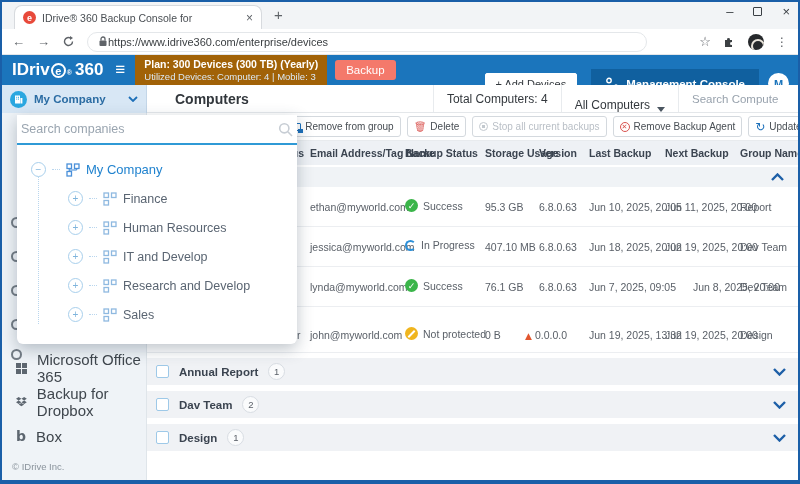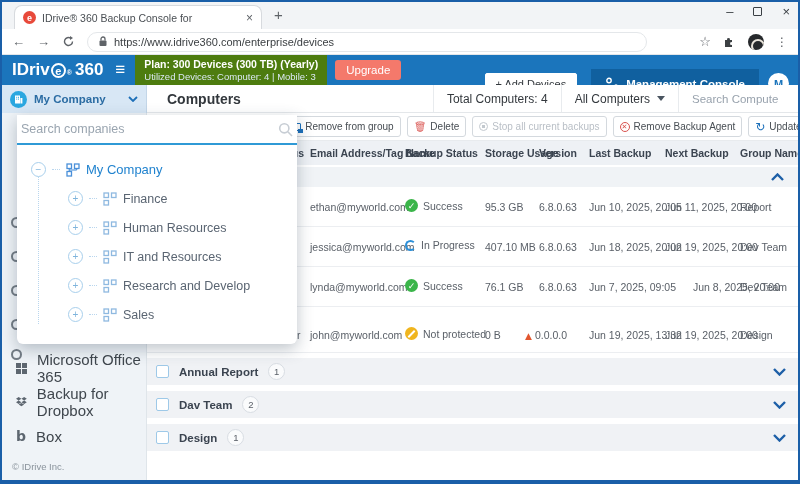--- a/index.html
+++ b/index.html
@@ -20,61 +20,61 @@
   .tab-close { font-size:12px; color:#5f6368; cursor:default; }
   .newtab { position:absolute; left:272px; top:4px; font-size:15px; color:#5f6368; }
   .wincontrols { position:absolute; right:8px; top:2px; display:flex; gap:20px; align-items:center; color:#3a3f44; }
   .wc-min { font-size:13px; }
   .wc-restore { width:9px; height:9px; border:1px solid #3a3f44; border-radius:1px; }
   .wc-close { font-size:13px; }
   .urlbar { position:absolute; left:0; top:27px; width:796px; height:26px; background:#fff;
             border-bottom:1px solid #e3e6e9; display:flex; align-items:center; padding:0 10px; gap:12px; }
   .navicon { color:#5f6368; font-size:13px; }
   .urlpill { flex:1; height:20px; border:1px solid #e4e7ea; border-radius:11px;
-             display:flex; align-items:center; gap:6px; padding:0 10px; max-width:560px; }
+             display:flex; align-items:center; padding:0 10px; max-width:560px; }
   .url-text { font-size:11px; color:#3c4043; }
   .urlbar-right { display:flex; align-items:center; gap:12px; margin-left:auto; }
   .star { color:#5f6368; font-size:13px; }
   .avatar-chrome { width:16px; height:16px; border-radius:50%; background:#26292c; position:relative; overflow:hidden; }
   .avatar-chrome::after { content:""; position:absolute; left:3px; top:5px; width:10px; height:10px;
                           border-radius:50%; border:2px solid #e8e3da; }
   .kebab { color:#5f6368; font-size:12px; }
   
   .appheader { position:absolute; left:0; top:53px; width:796px; height:30px; background:#1b75bc;
                display:flex; align-items:center; color:#fff; }
   .logo { display:flex; align-items:baseline; padding-left:10px; font-weight:bold; font-size:17px; letter-spacing:0; }
   .logo .e { display:inline-block; width:15px; height:15px; border:2px solid #fff; border-radius:50%;
              font-size:11px; line-height:12px; text-align:center; margin:0 1px; }
   .logo sup { font-size:7px; margin-right:3px; }
   .hamburger { font-size:17px; margin:0 10px 0 12px; font-weight:bold; }
-  .planbox { background:#4d7c0f; height:30px; padding:3px 9px 0 9px; min-width:160px; }
+  .planbox { background:#a16207; height:30px; padding:3px 9px 0 9px; min-width:160px; }
   .plan1 { font-size:10.5px; font-weight:bold; line-height:13px; white-space:nowrap; }
   .plan2 { font-size:9.5px; line-height:12px; color:#dce9f5; white-space:nowrap; }
   .upgrade { background:#f4796b; border:none; color:#fff; font-size:11.5px; padding:4px 11px;
              border-radius:3px; margin-left:8px; font-family:inherit; }
   .hdr-right { margin-left:auto; display:flex; align-items:center; height:30px;margin-top:27px; }
   .add-devices { background:#fff; border:1px solid #fff; color:#33383d; font-size:11px; padding:4px 10px;
                  border-radius:2px; font-family:inherit; margin-right:14px; white-space:nowrap; }
   .mgmt { background:#10609f; height:30px; display:flex; align-items:center; gap:7px; padding:0 14px;
           font-size:11.5px; font-weight:bold; white-space:nowrap; }
   .hdr-avatar { width:21px; height:21px; background:#fff; color:#1b75bc; border-radius:50%;
                 font-size:11px; font-weight:bold; display:flex; align-items:center; justify-content:center; margin:0 9px; }
   
   .pagebar { position:absolute; left:0; top:83px; width:796px; height:28px; background:#fff;
              border-bottom:1px solid #e4e7ea; display:flex; }
   .selector { width:145px; height:28px; background:#d8e7f5; border-right:1px solid #c3d6e8;
               display:flex; align-items:center; gap:7px; padding:0 8px; }
   .sel-icon { width:17px; height:17px; border-radius:50%; background:#2aa7e0; display:flex; align-items:center; justify-content:center; }
   .sel-label { font-size:11.5px; color:#2b6ca3; font-weight:bold; flex:1; }
-  .pb-title { font-size:14px; font-weight:bold; color:#32373c; padding:6px 0 0 20px; }
+  .pb-title { font-size:14px; font-weight:bold; color:#32373c; padding:6px 0 0 28px; }
   .pb-right { margin-left:auto; display:flex; align-items:stretch; }
   .pb-cell { display:flex; align-items:center; padding:0 13px; font-size:12px; color:#33383d; border-left:1px solid #e8ebee; }
   .pb-cell.first { border-left:none; }
   .viewall { color:#1a78c8; }
-  .scope { gap:7px; }
+  .scope { gap:7px;align-items:flex-end; }
   .caret-down { width:0; height:0; border-left:4px solid transparent; border-right:4px solid transparent; border-top:5px solid #4a5560; }
   .pb-search { gap:8px; width:120px; }
   .pb-search input { border:none; outline:none; width:86px; font-size:11.5px; color:#333; font-family:inherit; }
   .pb-search input::placeholder { color:#98a2ad; }
   
   .bodywrap { position:absolute; left:0; top:111px; width:796px; height:367px; }
   .sidebar { position:absolute; left:0; top:0; width:145px; height:367px; background:#eff3f7; border-right:1px solid #dfe5ea; }
   .frag { position:absolute; left:9px; width:11px; height:11px; border:2px solid #5d6670; border-radius:50%; opacity:.85; }
   .sb-item { position:absolute; left:0; width:145px; height:24px; display:flex; align-items:center; gap:10px; padding-left:14px; }
   .sb-label { font-size:15px; color:#3f464d; }
@@ -185,21 +185,21 @@
       <span>IDriv</span>
         <span class="e">e</span>
         <sup>®</sup>
         <span>360</span>
     </span>
     <span class="hamburger">≡</span>
     <div class="planbox">
       <div class="plan1">Plan: 300 Devices (300 TB) (Yearly)</div>
       <div class="plan2">Utilized Devices: Computer: 4 |  Mobile: 3</div>
     </div>
-    <button class="upgrade">Upgrade</button>
+    <button class="upgrade">Backup</button>
     <div class="hdr-right">
       <button class="add-devices">+ Add Devices</button>
       <div class="mgmt">
         <svg width="14" height="13" viewBox="0 0 14 13">
           <circle cx="4" cy="3.5" r="2.2" fill="none" stroke="#fff" stroke-width="1.4"></circle>
           <path d="M1 12 a3.2 3.2 0 0 1 6 0" fill="none" stroke="#fff" stroke-width="1.4"></path>
           <circle cx="11" cy="9" r="1.8" fill="#fff"></circle>
         </svg>
         <span>Management Console</span>
       </div>
@@ -443,21 +443,21 @@
         <span class="tlabel">Human Resources</span>
       </div>
       <div class="tnode child">
         <span class="pm">+</span>
         <span class="dots"></span>
         <svg class="orgico" width="14" height="14" viewBox="0 0 14 14">
             <rect x="1" y="1" width="4.5" height="4.5" fill="none" stroke="#8fb9e0" stroke-width="1.3"></rect>
             <rect x="8.5" y="1" width="4.5" height="4.5" fill="none" stroke="#8fb9e0" stroke-width="1.3"></rect>
             <rect x="1" y="8.5" width="4.5" height="4.5" fill="none" stroke="#8fb9e0" stroke-width="1.3"></rect>
           </svg>
-        <span class="tlabel">IT and Resources</span>
+        <span class="tlabel">IT and Develop</span>
       </div>
       <div class="tnode child">
         <span class="pm">+</span>
         <span class="dots"></span>
         <svg class="orgico" width="14" height="14" viewBox="0 0 14 14">
             <rect x="1" y="1" width="4.5" height="4.5" fill="none" stroke="#8fb9e0" stroke-width="1.3"></rect>
             <rect x="8.5" y="1" width="4.5" height="4.5" fill="none" stroke="#8fb9e0" stroke-width="1.3"></rect>
             <rect x="1" y="8.5" width="4.5" height="4.5" fill="none" stroke="#8fb9e0" stroke-width="1.3"></rect>
           </svg>
         <span class="tlabel">Research and Develop</span>

